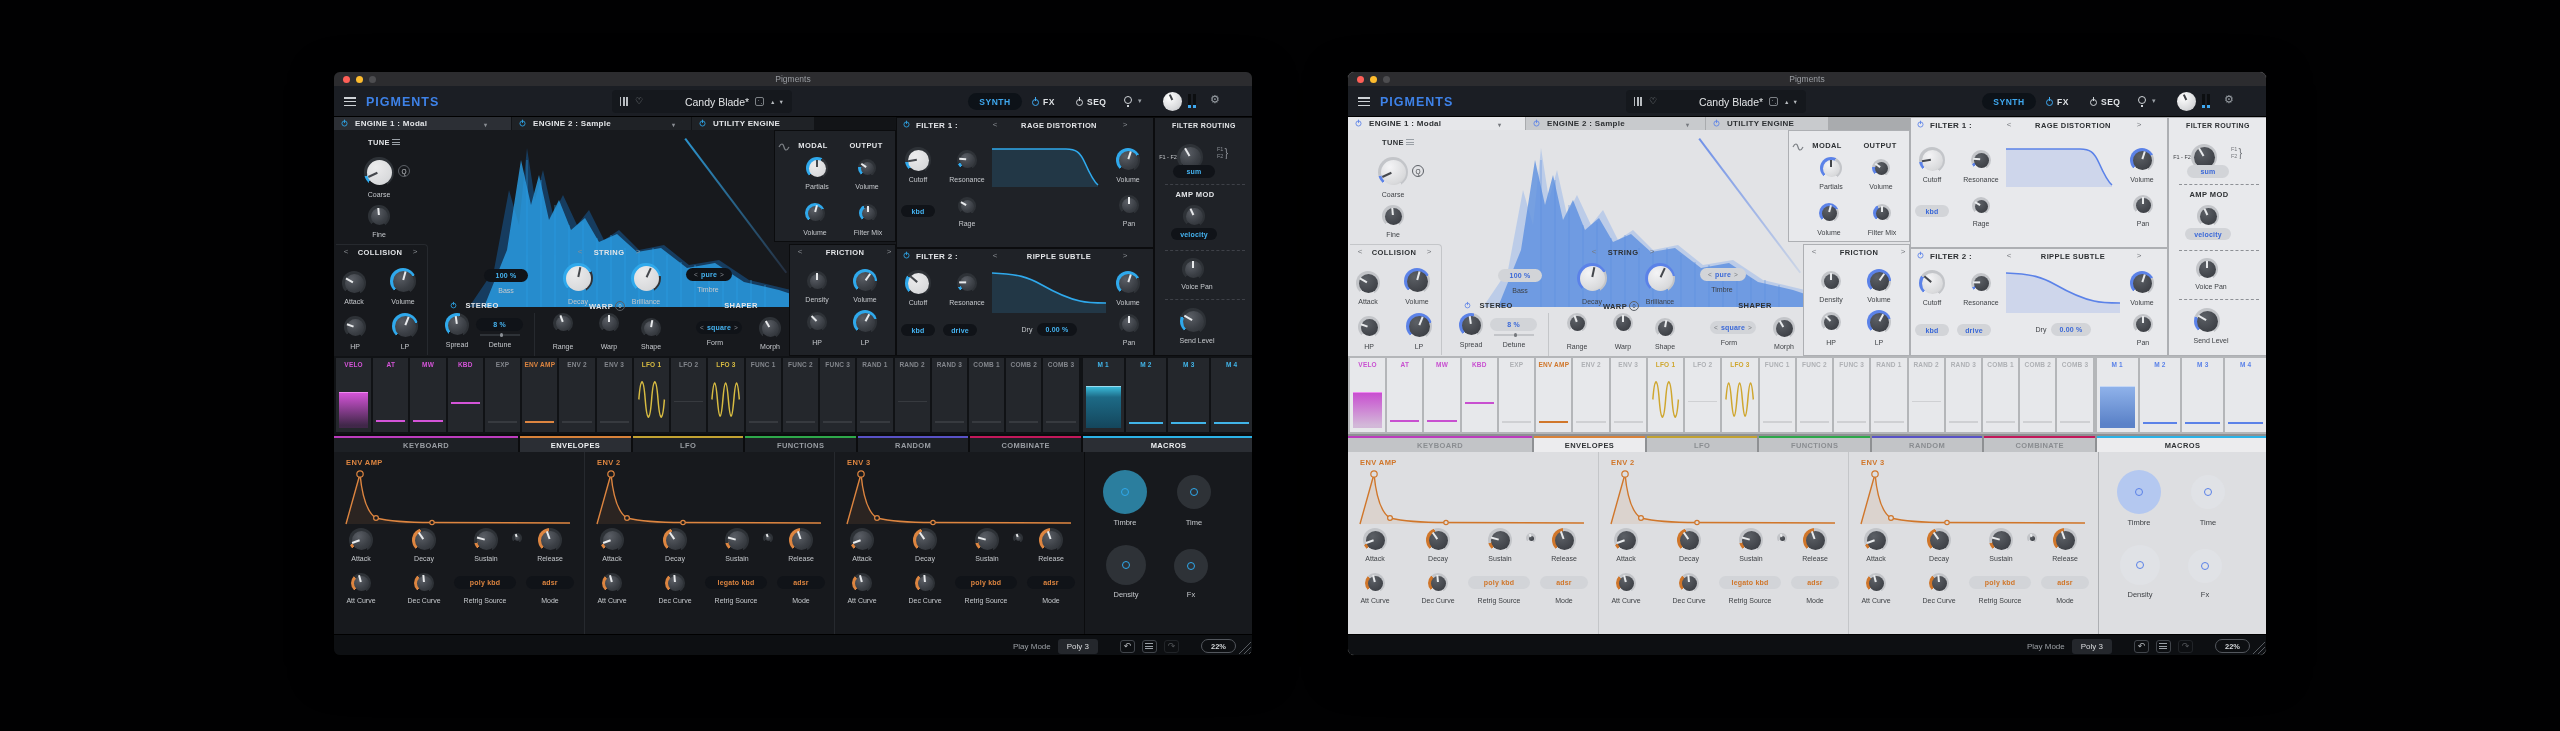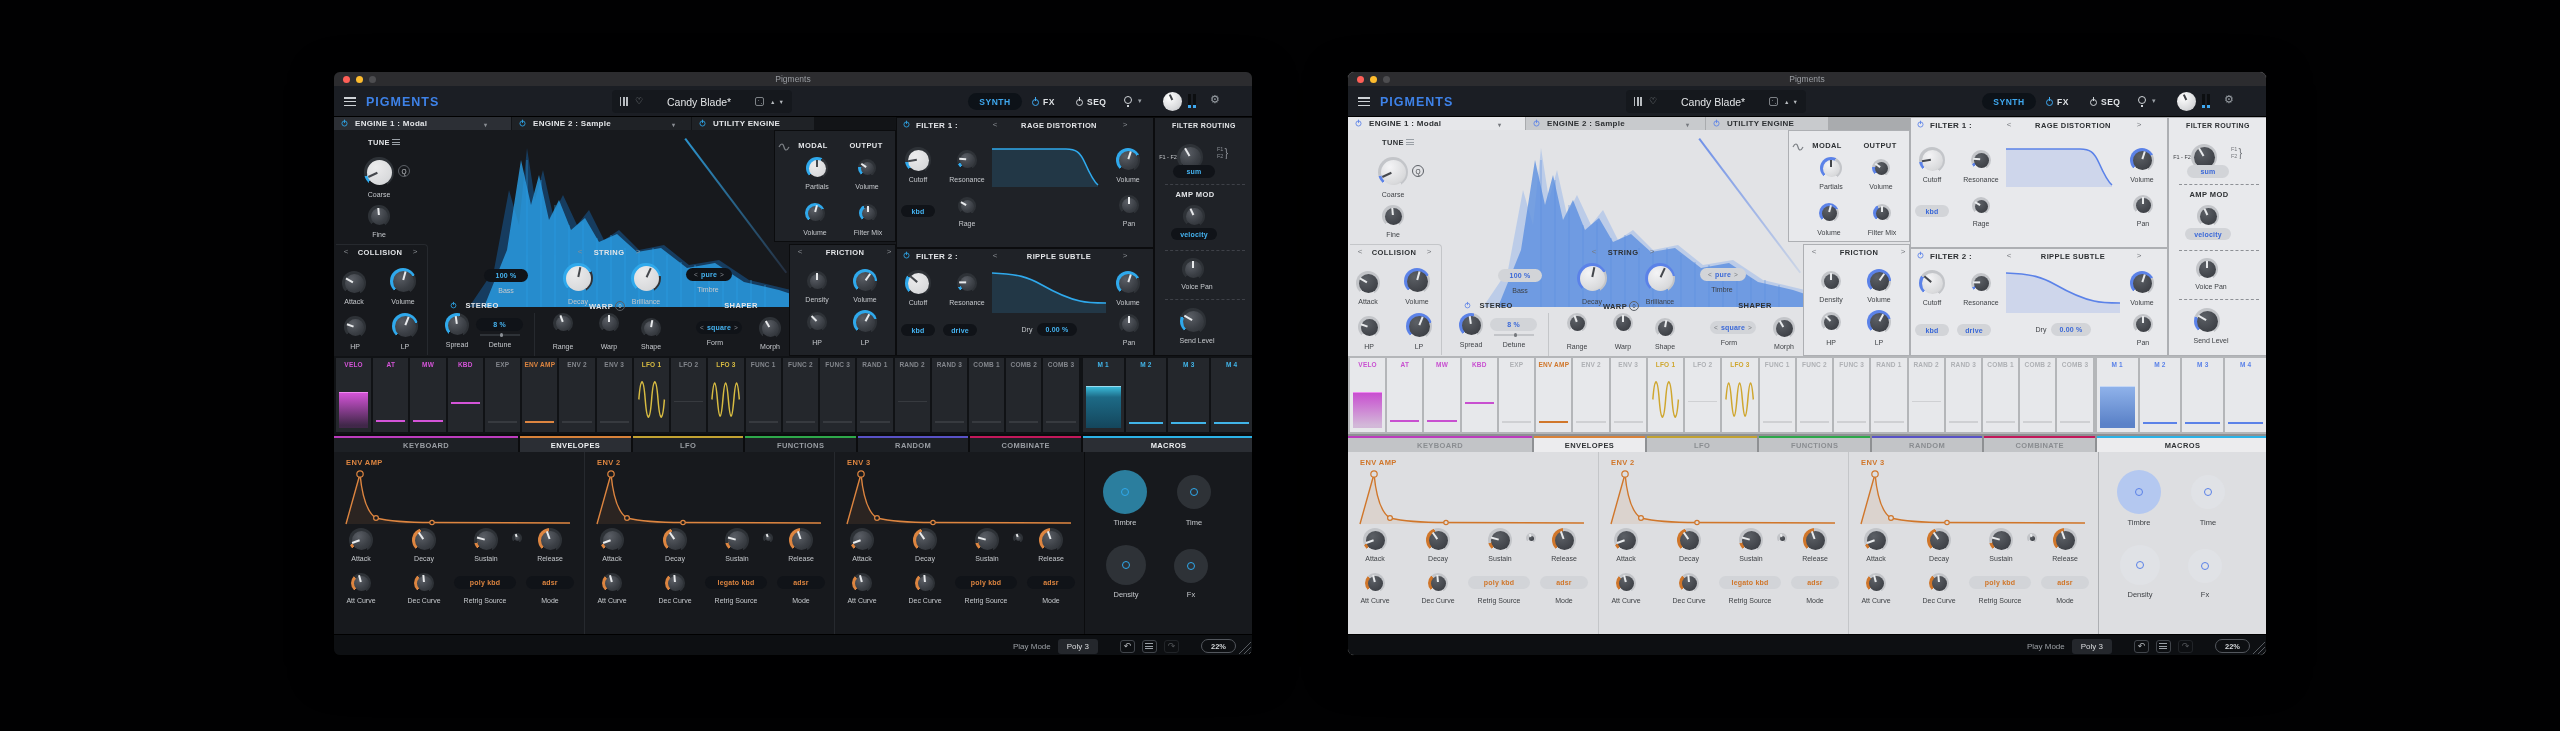--- a/index.html
+++ b/index.html
@@ -46,21 +46,21 @@
   .tb-title{position:absolute;left:0;right:0;text-align:center;font-size:8.5px;color:#9a9da2;}
 
   
   .hbar{position:relative;height:31px;background:#1b1e24;border-bottom:1px solid #000;}
   .burger{position:absolute;width:12px;height:9px;background:repeating-linear-gradient(180deg,#cfd3d7 0 1.6px,transparent 1.6px 3.9px);}
   .burger-s{position:absolute;width:8px;height:6px;background:repeating-linear-gradient(180deg,#9aa0a6 0 1.1px,transparent 1.1px 2.7px);}
   .logo{position:absolute;left:32px;top:9px;font-size:12.5px;font-weight:700;letter-spacing:1px;color:#3e82e8;}
   .preset{position:absolute;left:278px;top:4px;width:180px;height:23px;background:#15181d;border-radius:4px;display:flex;align-items:center;gap:6px;padding:0 8px;}
   .lib-ico{width:9px;height:9px;background:linear-gradient(90deg,#b8bcc0 0 1.4px,transparent 1.4px 3.2px,#b8bcc0 3.2px 4.6px,transparent 4.6px 6.4px,#b8bcc0 6.4px 7.8px,transparent 7.8px);}
   .heart{font-size:9px;color:#8e9296;line-height:1;}
-  .pname{flex:1;text-align:center;font-size:10.5px;color:#e2e4e6;}
+  .pname{flex:1;text-align:right;font-size:10.5px;color:#e2e4e6;}
   .dice{position:relative;width:9px;height:9px;border:1px solid #7d8186;border-radius:2px;}
   .dice::after{content:'';position:absolute;left:1.5px;top:1.5px;width:1.6px;height:1.6px;border-radius:50%;background:#7d8186;box-shadow:3px 3px 0 #7d8186;}
   .pud{display:flex;gap:3px;color:#b8bcc0;font-size:5.5px;}
   .nav-play{position:absolute;left:606px;top:11px;font-size:10px;font-weight:700;color:#dfe2e5;letter-spacing:.5px;padding-left:31px;}
   .nav-synth{position:absolute;left:634px;top:7px;width:54px;height:17px;border-radius:9px;background:#0d1218;color:#3fa9f0;font-size:8.5px;font-weight:700;display:flex;align-items:center;justify-content:center;letter-spacing:.5px;}
   .nav-grp{position:absolute;top:11px;display:flex;align-items:center;gap:4px;font-size:8.5px;font-weight:700;color:#dfe2e5;letter-spacing:.5px;}
   .pwr{position:relative;width:7px;height:7px;--pwrc:var(--acc,#2fa9ec);}
   .pwr::before{content:'';position:absolute;inset:0;border:1px solid var(--pwrc);border-radius:50%;}
   .pwr::after{content:'';position:absolute;left:2.9px;top:-1.5px;width:1.2px;height:4px;background:var(--pwrc);}
   .pwr.white{--pwrc:#cfd3d7;}

